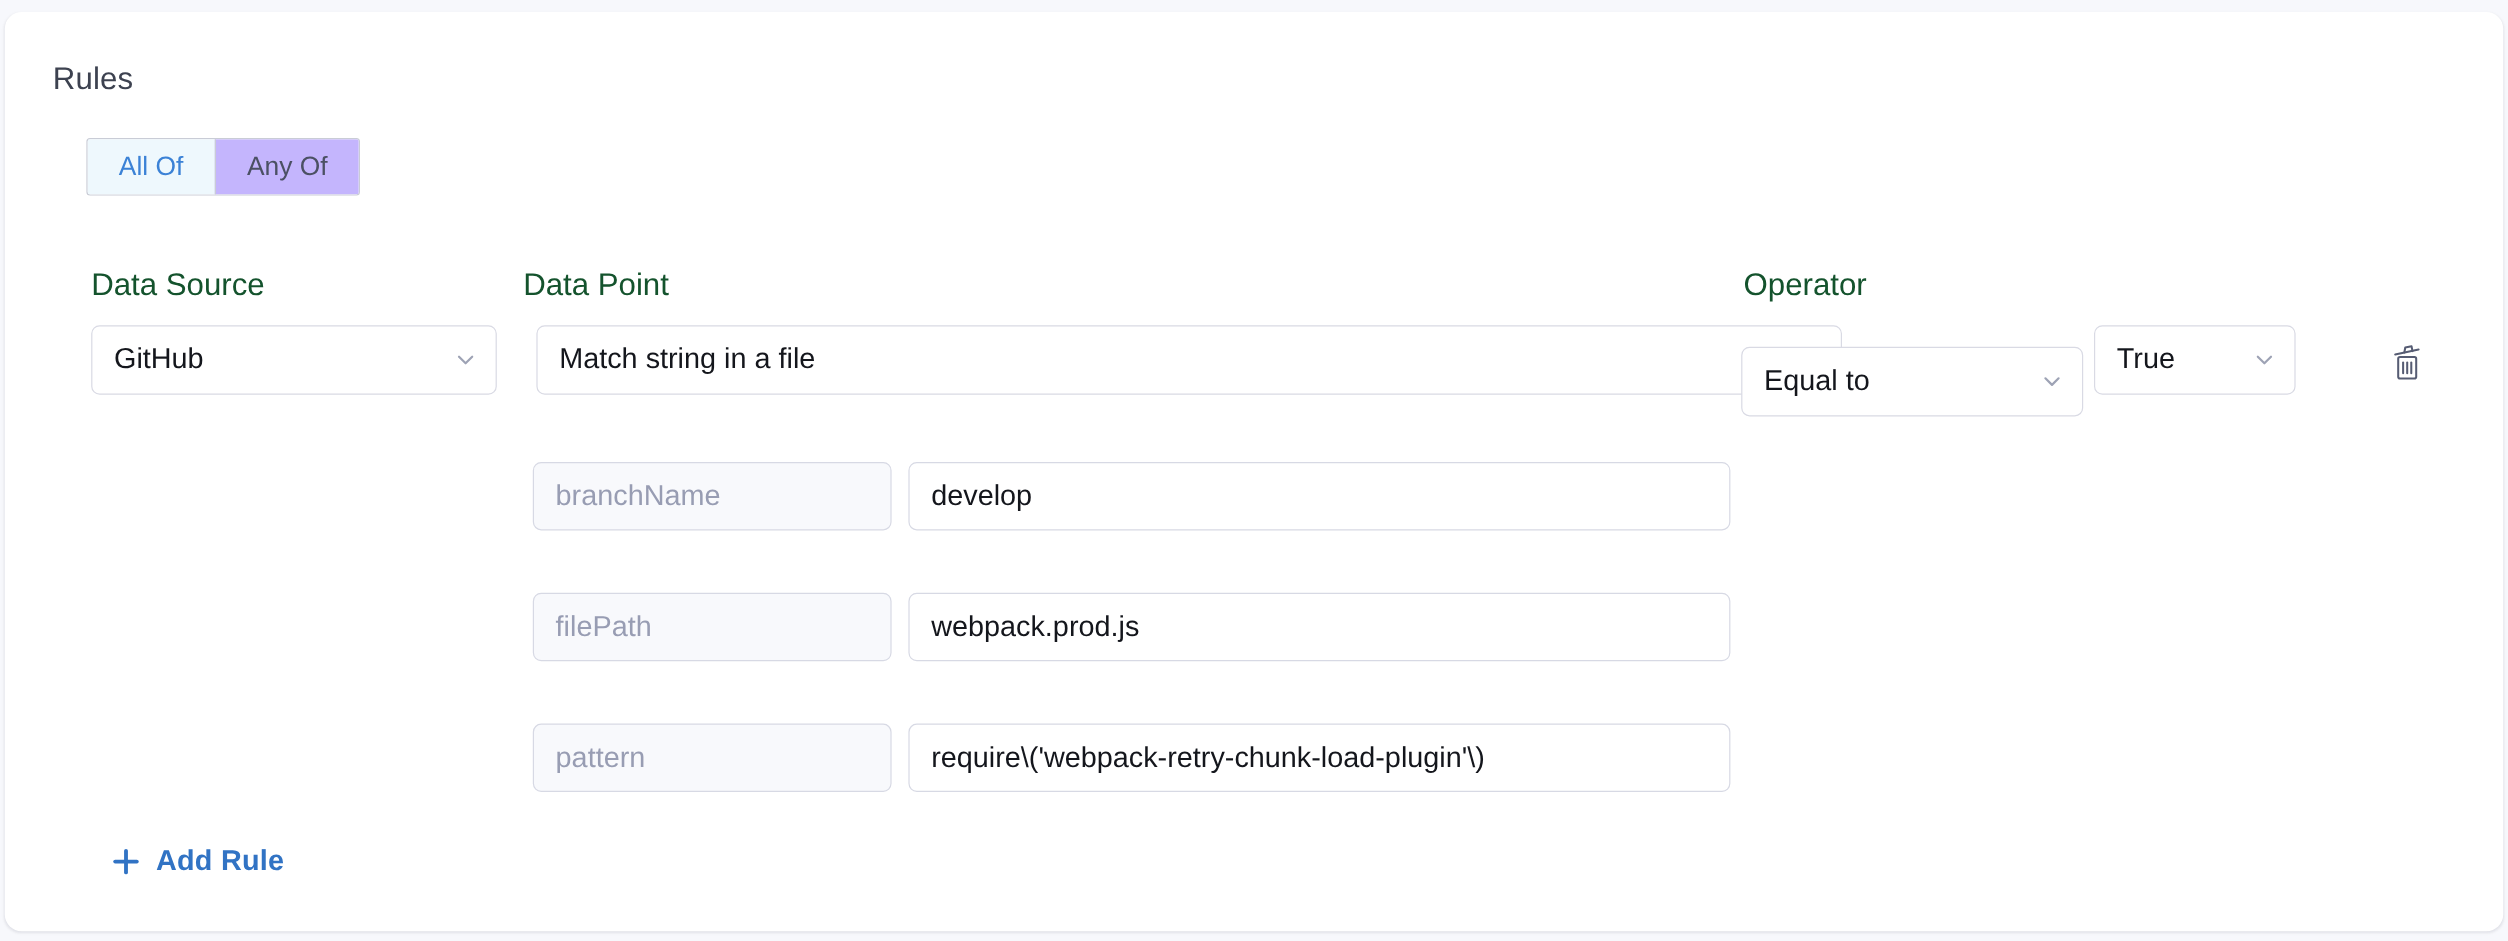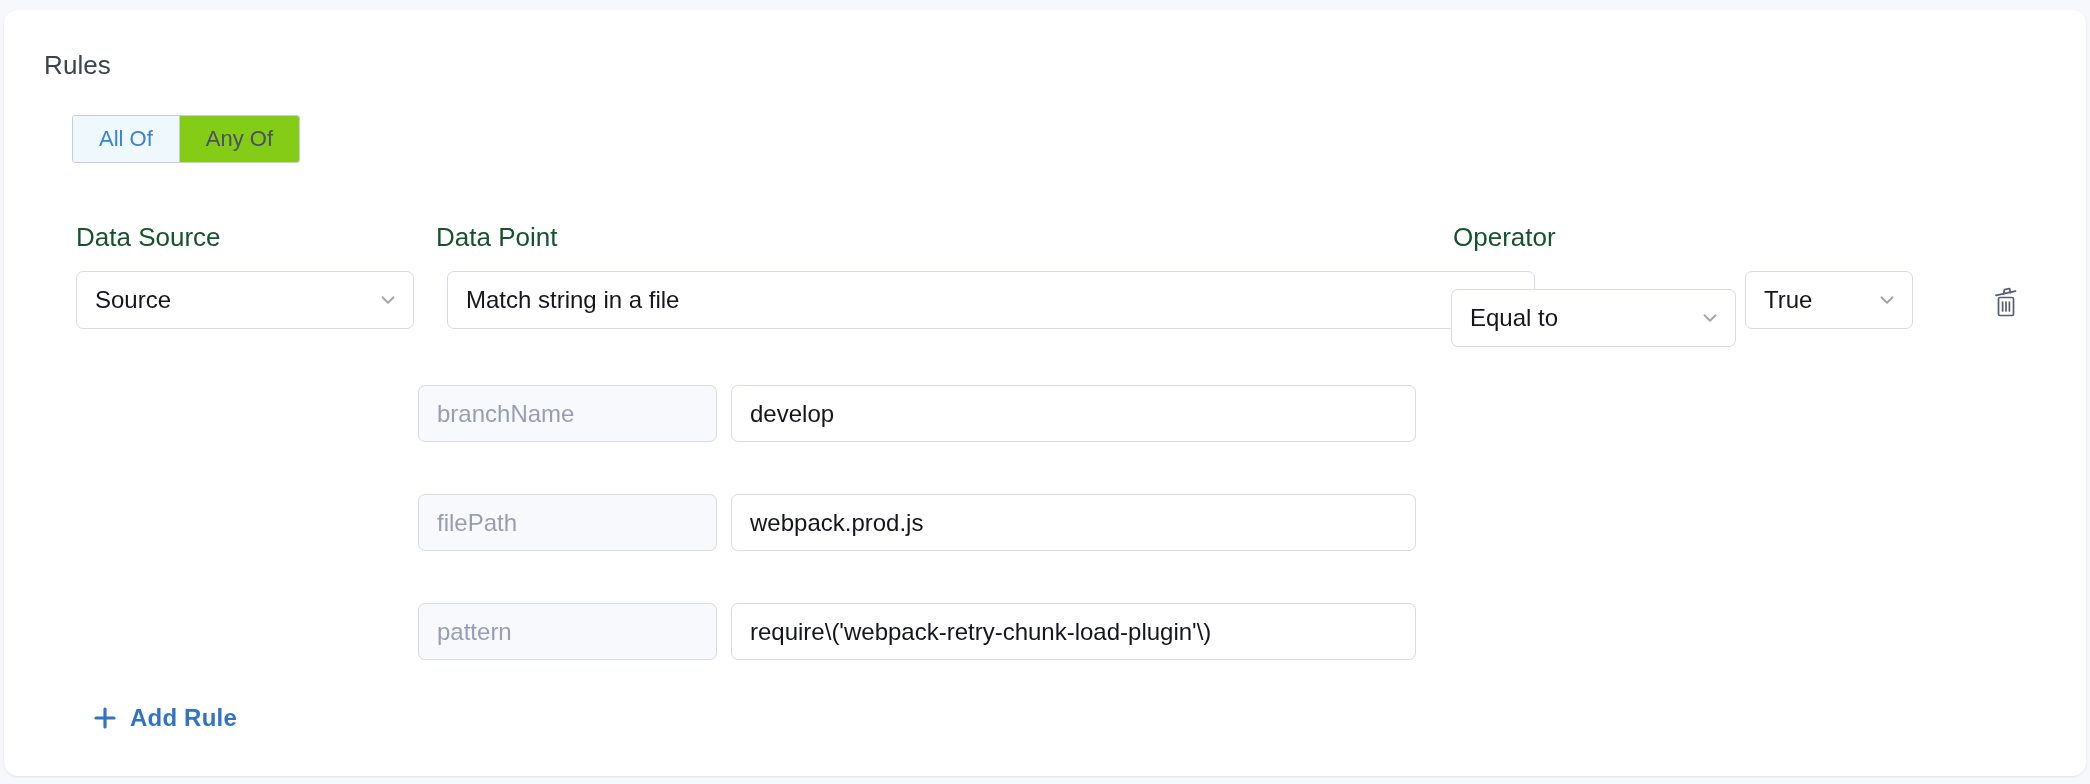--- a/index.html
+++ b/index.html
@@ -55,21 +55,21 @@
     overflow: hidden;
     height: 48px;
     margin-left: 12px;
   }
   .toggle-btn {
     display: flex;
     align-items: center;
     justify-content: center;
     padding: 0 26px;
     font-size: 22px;
-    background: #84cc16;
+    background: #c4b5fd;
     color: #4b5064;
     cursor: pointer;
     user-select: none;
     border: none;
     font-family: "Liberation Sans", sans-serif;
     height: 100%;
   }
   .toggle-btn + .toggle-btn { border-left: 1px solid #c9ccd6; }
   .toggle-btn.active {
     background: #eef8fd;
@@ -134,21 +134,21 @@
     justify-content: center;
     background: transparent;
     border: none;
     cursor: pointer;
     padding: 0;
   }
 
   
   .param-row {
     position: absolute;
-    left: 414px;
+    left: 440px;
     display: flex;
     align-items: center;
     gap: 14px;
   }
   .param-row-0 { top: 375px; }
   .param-row-1 { top: 484px; }
   .param-row-2 { top: 593px; }
 
   .param-key {
     width: 299px;
@@ -220,21 +220,21 @@
     <div class="toggle-group">
       <button class="toggle-btn active">All Of</button>
       <button class="toggle-btn">Any Of</button>
     </div>
 
     <div class="field-label lbl-datasource">Data Source</div>
     <div class="field-label lbl-datapoint">Data Point</div>
     <div class="field-label lbl-operator">Operator</div>
 
     <div class="select sel-datasource">
-      <span class="sel-value">Source</span>
+      <span class="sel-value">GitHub</span>
       <span class="chev">
         <svg viewBox="0 0 24 24" fill="none" stroke="#9ea3b5" stroke-width="2" stroke-linecap="round" stroke-linejoin="round">
           <polyline points="6 9 12 15 18 9"></polyline>
         </svg>
       </span>
     </div>
 
     <div class="select sel-datapoint">
       <span class="sel-value">Match string in a file</span>
       <span class="chev">

